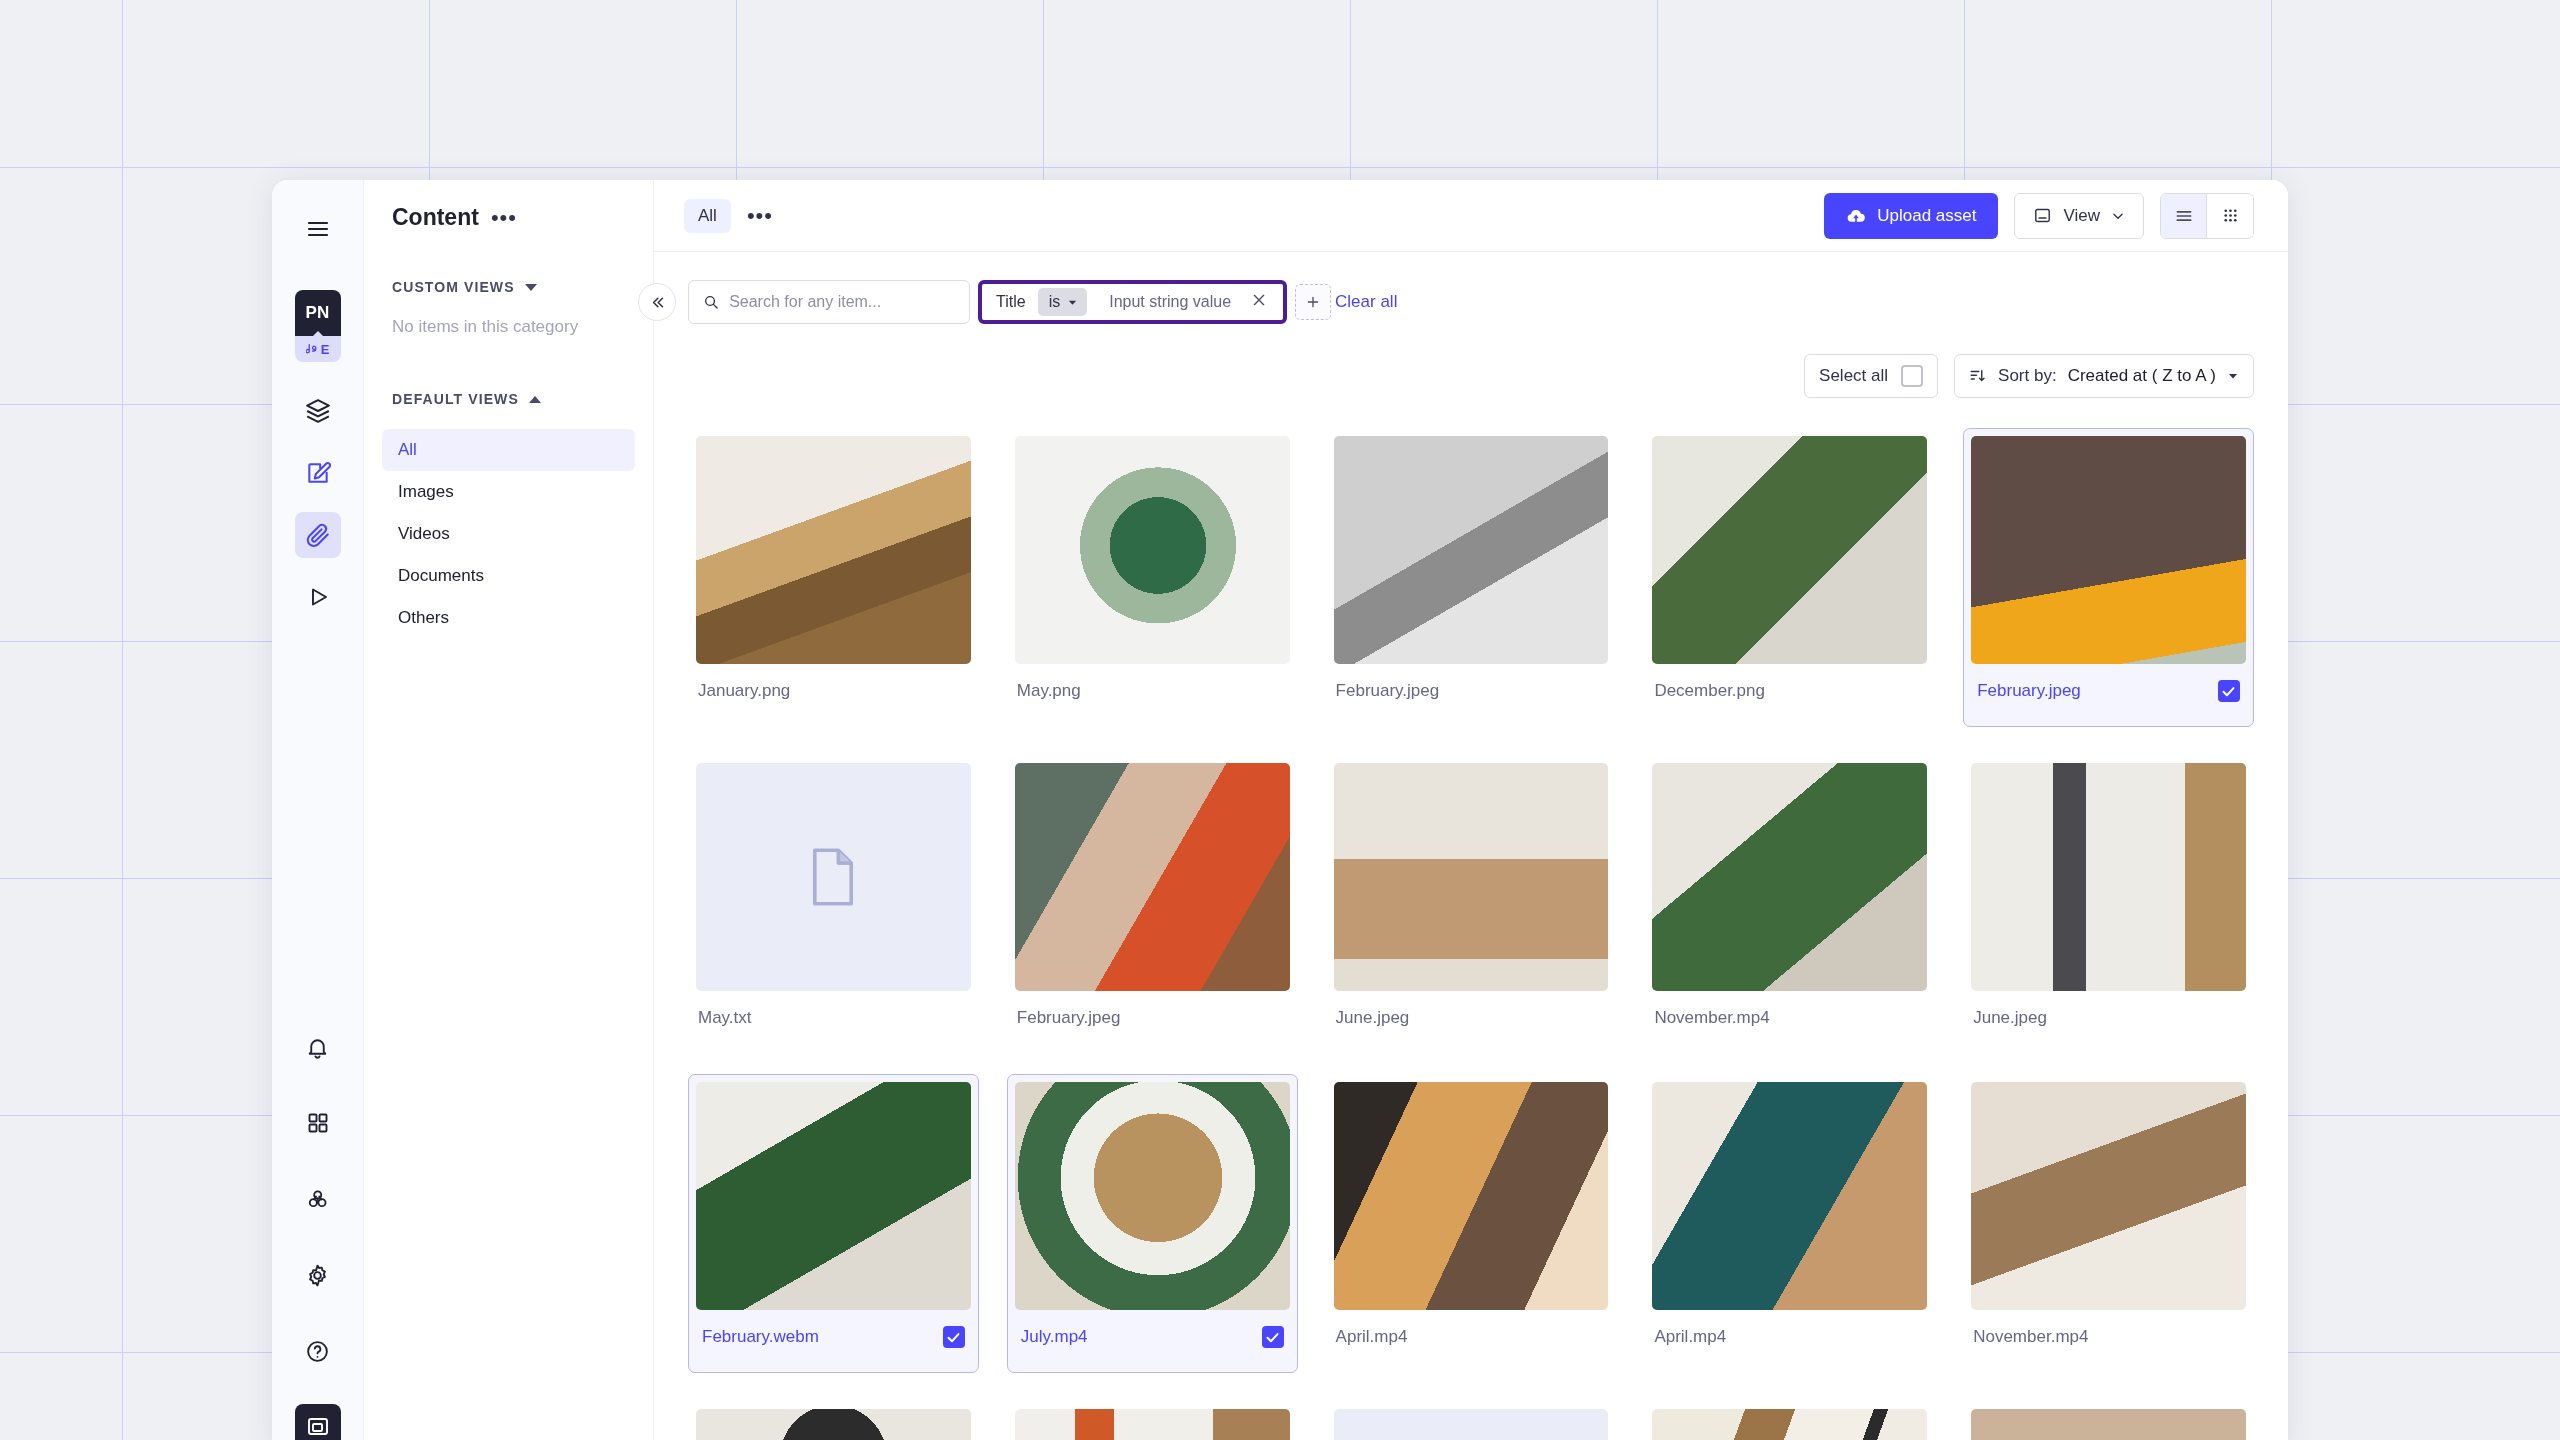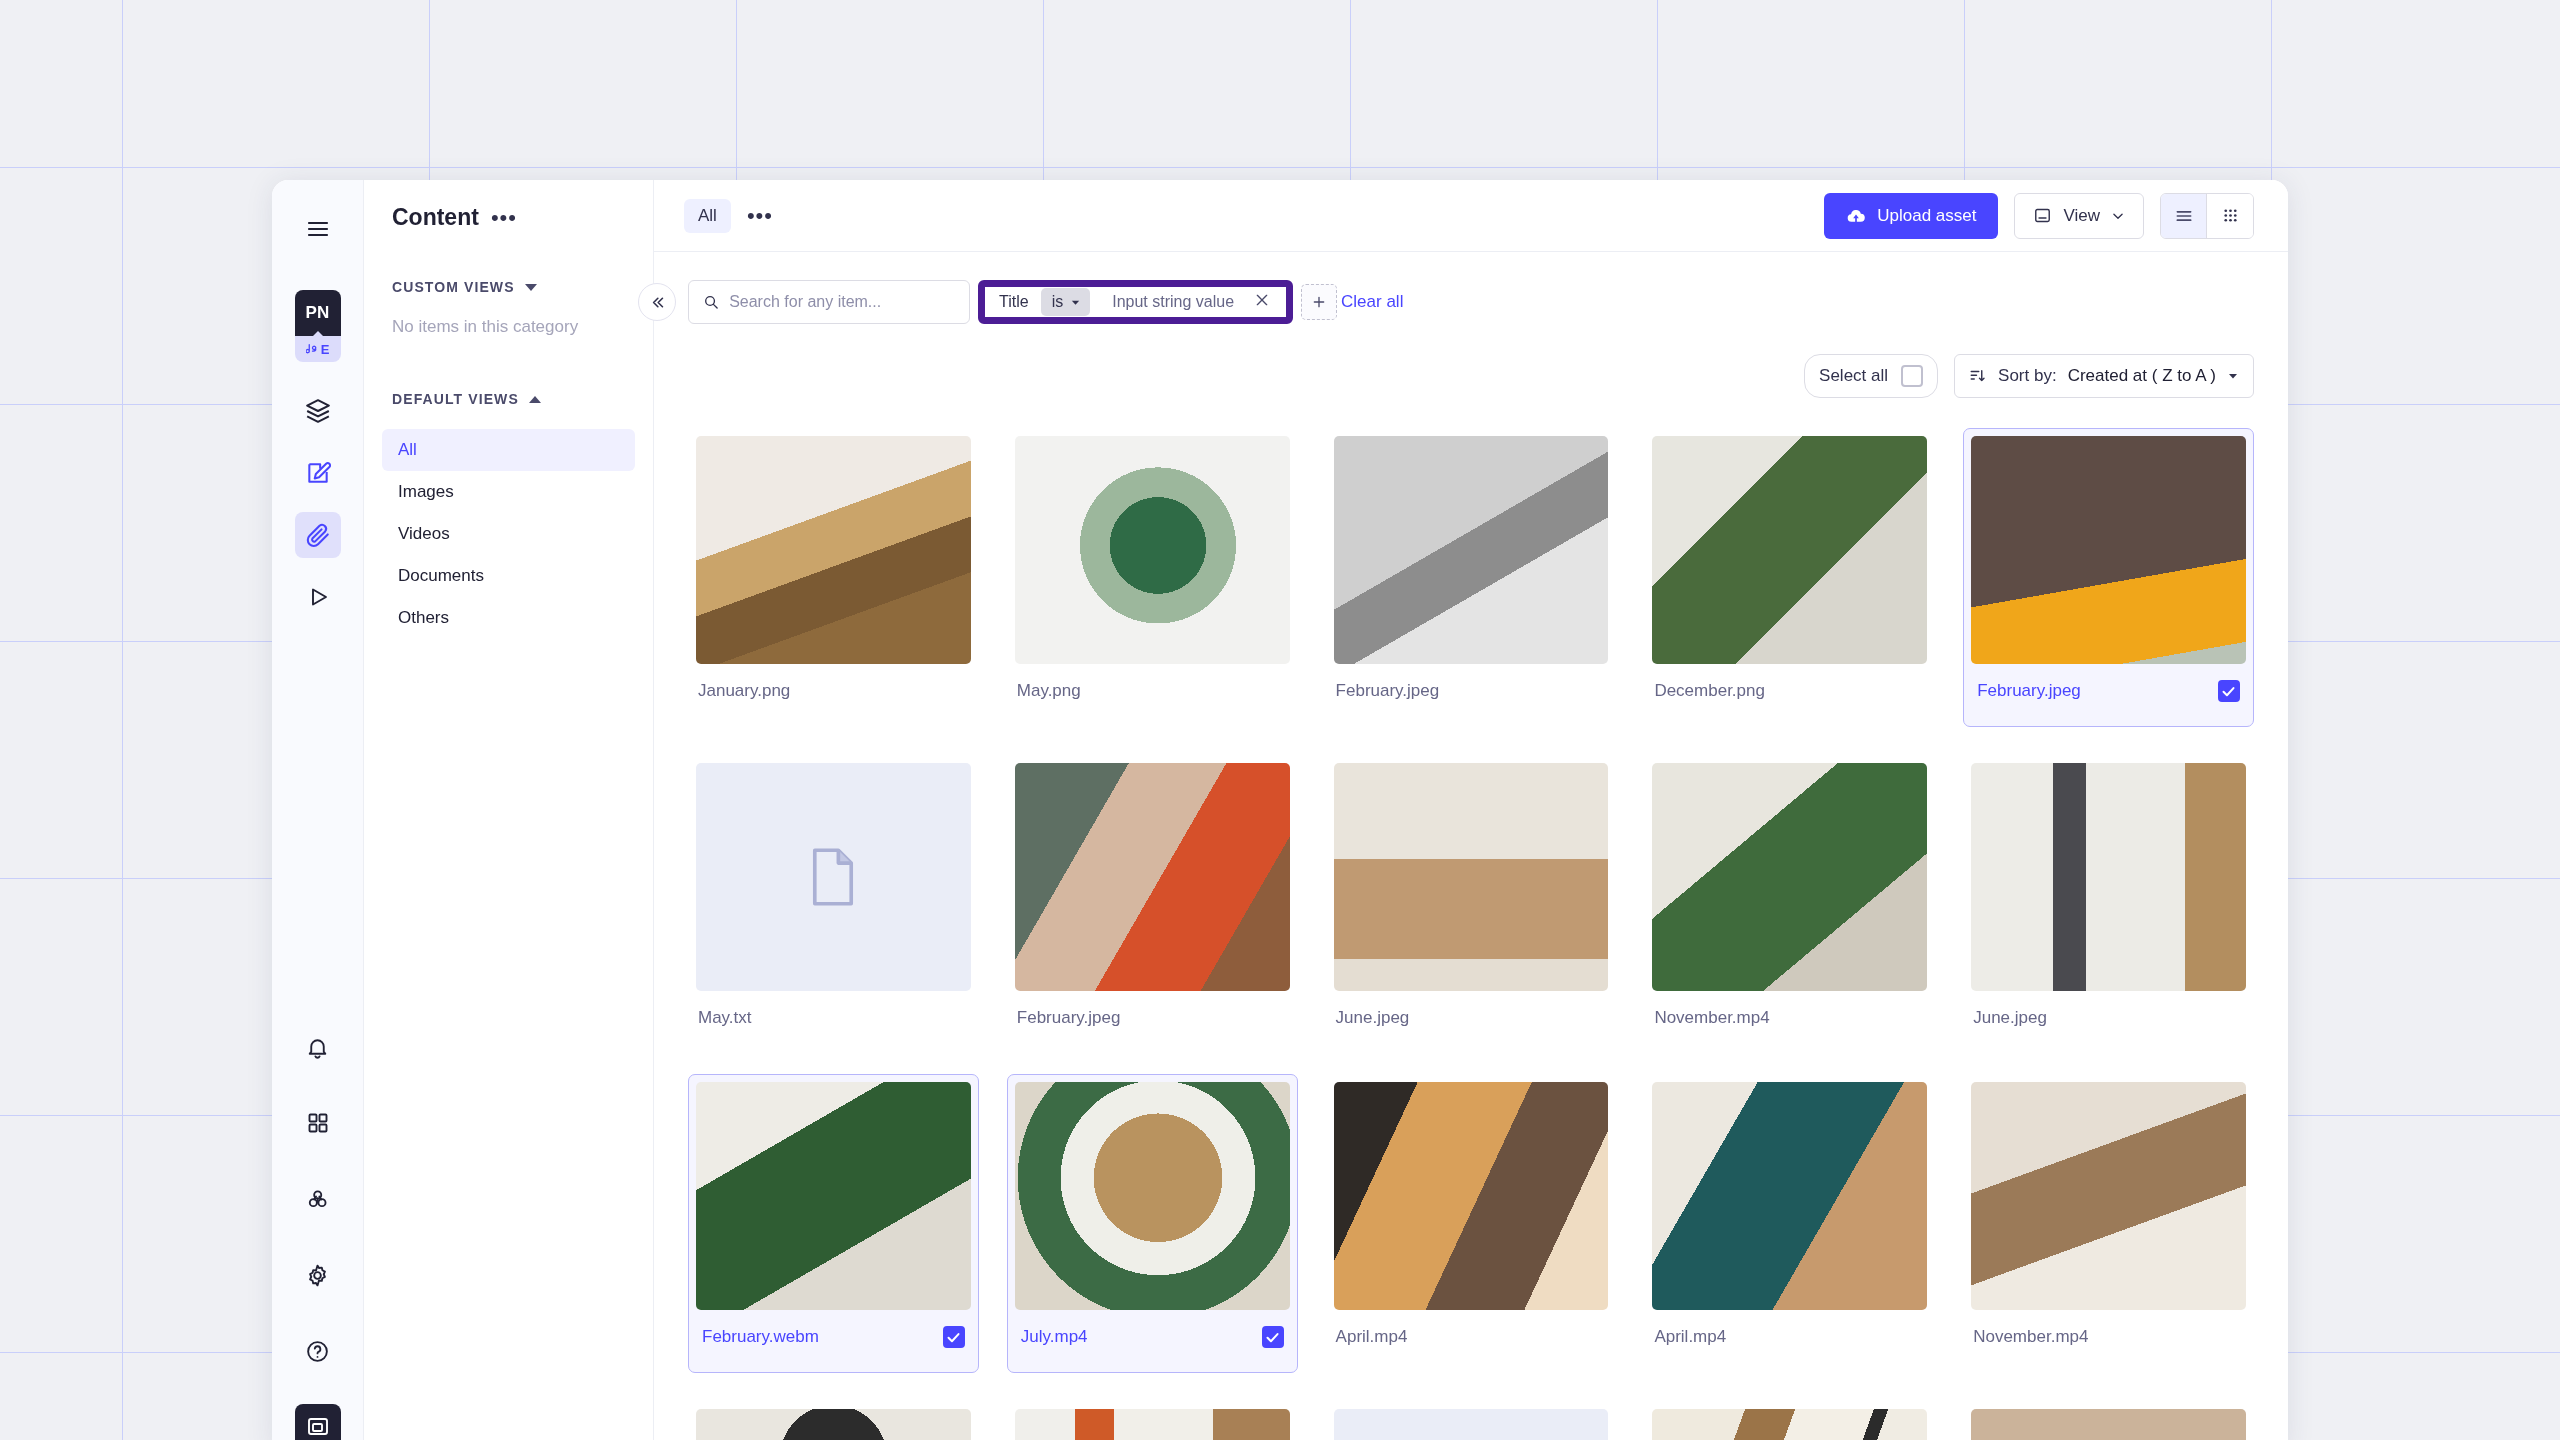--- a/index.html
+++ b/index.html
@@ -166,21 +166,21 @@
     border: 1px solid #dcdce4; border-radius: 6px;
     display: flex; align-items: center; gap: 10px;
     padding: 0 14px; background: #fff;
   }
   .search-input {
     border: none; outline: none; background: transparent;
     font-size: 16px; font-family: inherit; color: #8e8ea9; width: 100%;
   }
   .search-input::placeholder { color: #8e8ea9; }
   .filter-pill {
-    height: 44px; border: 7px solid #4c1d95; border-radius: 6px;
+    height: 44px; border: 4px solid #4c1d95; border-radius: 6px;
     display: flex; align-items: center; gap: 0; background: #fff;
     padding: 0 2px 0 14px;
   }
   .fp-label { font-size: 16px; color: #32324d; padding-right: 12px; }
   .fp-op {
     background: #dcdce4; color: #32324d; border-radius: 5px;
     font-size: 16px; padding: 5px 9px 5px 11px;
     display: flex; align-items: center; gap: 7px;
   }
   .fp-val { font-size: 16px; color: #666687; padding: 0 20px 0 22px; }
@@ -200,21 +200,21 @@
     display: flex; align-items: center; justify-content: center;
     color: #32324d; z-index: 5;
   }
 
   
   .sortrow {
     display: flex; justify-content: flex-end; align-items: center;
     gap: 16px; padding: 30px 34px 0 34px;
   }
   .select-all {
-    height: 44px; border: 1px solid #dcdce4; border-radius: 16px;
+    height: 44px; border: 1px solid #dcdce4; border-radius: 6px;
     background: #fff; display: flex; align-items: center; gap: 13px;
     padding: 0 14px; font-size: 17px; color: #32324d; margin-left: 24px;
   }
   .cb {
     width: 22px; height: 22px; border-radius: 4px;
     border: 2px solid #c0c0cf; background: #fff;
     display: flex; align-items: center; justify-content: center;
   }
   .cb.checked { background: #4945ff; border-color: #4945ff; }
   .sort-box {

